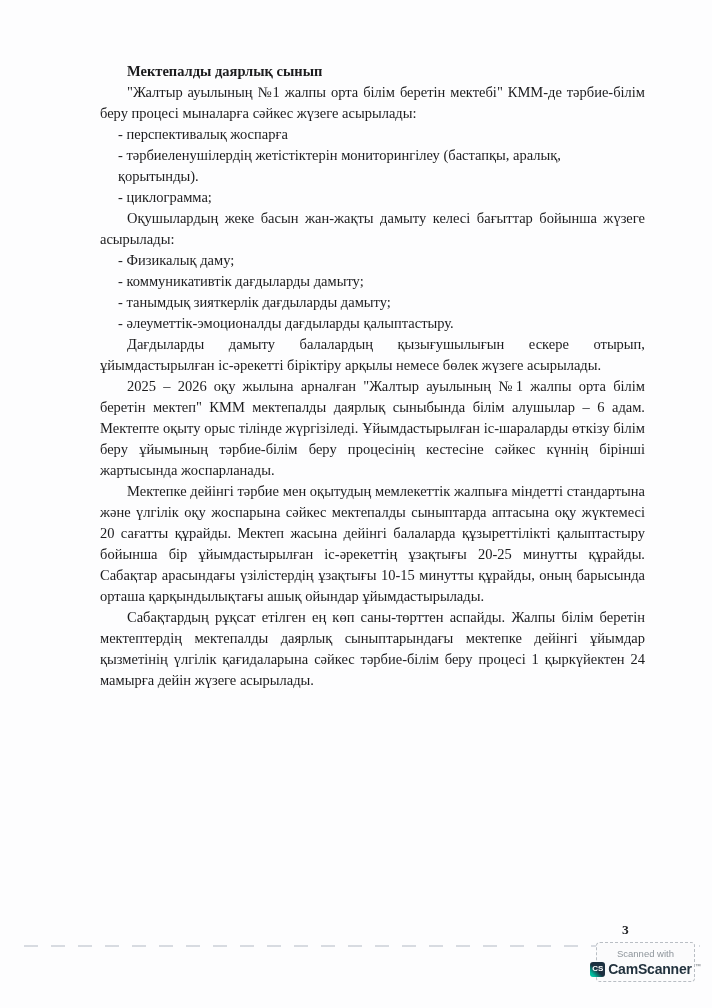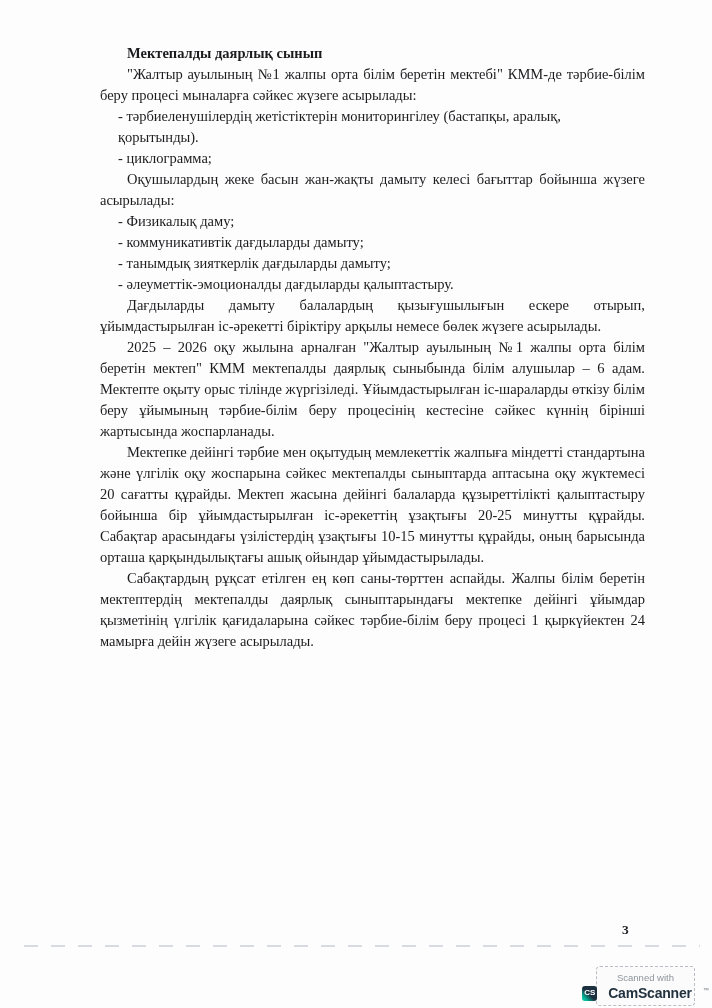--- a/index.html
+++ b/index.html
@@ -8,21 +8,21 @@
     background: #ffffff;
     font-family: "Liberation Serif", serif;
     position: relative; overflow: hidden;
   }
   .page {
     position: absolute; inset: 0;
     background: #fdfdfe;
   }
   .content {
     position: absolute;
-    left: 100px; top: 43px; width: 545px;
+    left: 100px; top: 61px; width: 545px;
     font-size: 14.5px; line-height: 21px;
     color: #1c1c1e;
   }
   .doc-title {
     font-size: 14.5px; font-weight: bold;
     margin: 0; text-indent: 27px;
   }
   .para {
     margin: 0;
     text-align: justify;
@@ -39,36 +39,36 @@
   }
   .scan-artifact-line {
     position: absolute;
     left: 24px; top: 945px; width: 676px; height: 2px;
     background: repeating-linear-gradient(90deg,
       rgba(178,185,196,0.50) 0px, rgba(178,185,196,0.50) 14px,
       rgba(178,185,196,0.0) 14px, rgba(178,185,196,0.0) 27px);
   }
   .badge {
     position: absolute;
-    right: 17px; bottom: 2px;
+    right: 17px; bottom: 26px;
     width: 97px; height: 38px;
     border: 1px dashed var(--cs-border, #b9bec4);
     border-radius: 4px;
     background: #fbfbfc;
     display: flex; flex-direction: column;
     align-items: center; justify-content: center;
     font-family: "Liberation Sans", sans-serif;
     cursor: pointer;
   }
   .badge-line1 {
     font-size: 9.5px; color: var(--cs-muted, #8e959b);
     line-height: 11px;
   }
   .badge-line2 {
-    display: flex; align-items: center; gap: 11px; margin-top: 3px;
+    display: flex; align-items: center; gap: 3px; margin-top: 3px;
   }
   .cs-icon {
     width: 15px; height: 15px; border-radius: 3px;
     background: linear-gradient(45deg, var(--cs-accent, #00bfa0) 16%, var(--cs-bg, #1c3040) 46%);
     color: #ffffff; font-size: 8px; font-weight: bold;
     display: flex; align-items: center; justify-content: center;
     line-height: 1;
   }
   .cs-name {
     font-size: 14px; font-weight: bold;
@@ -81,20 +81,21 @@
 </style>
 </head>
 <body>
 
 <div class="page">
 
   <div class="content">
     <h1 class="doc-title">Мектепалды даярлық сынып</h1>
     <div id="blocks">
         <div class="para">"Жалтыр ауылының №1 жалпы орта білім беретін мектебі" КММ-де тәрбие-білім беру процесі мыналарға сәйкес жүзеге асырылады:</div>
+        <div class="bullet">- перспективалық жоспарға</div>
         <div class="bullet">- тәрбиеленушілердің жетістіктерін мониторингілеу (бастапқы, аралық, қорытынды).</div>
         <div class="bullet">- циклограмма;</div>
         <div class="para">Оқушылардың жеке басын жан-жақты дамыту келесі бағыттар бойынша жүзеге асырылады:</div>
         <div class="bullet">- Физикалық даму;</div>
         <div class="bullet">- коммуникативтік дағдыларды дамыту;</div>
         <div class="bullet">- танымдық зияткерлік дағдыларды дамыту;</div>
         <div class="bullet">- әлеуметтік-эмоционалды дағдыларды қалыптастыру.</div>
         <div class="para">Дағдыларды дамыту балалардың қызығушылығын ескере отырып, ұйымдастырылған іс-әрекетті біріктіру арқылы немесе бөлек жүзеге асырылады.</div>
         <div class="para">2025 – 2026 оқу жылына арналған "Жалтыр ауылының №1 жалпы орта білім беретін мектеп" КММ мектепалды даярлық сыныбында білім алушылар – 6 адам. Мектепте оқыту орыс тілінде жүргізіледі. Ұйымдастырылған іс-шараларды өткізу білім беру ұйымының тәрбие-білім беру процесінің кестесіне сәйкес күннің бірінші жартысында жоспарланады.</div>
         <div class="para">Мектепке дейінгі тәрбие мен оқытудың мемлекеттік жалпыға міндетті стандартына және үлгілік оқу жоспарына сәйкес мектепалды сыныптарда аптасына оқу жүктемесі 20 сағатты құрайды. Мектеп жасына дейінгі балаларда құзыреттілікті қалыптастыру бойынша бір ұйымдастырылған іс-әрекеттің ұзақтығы 20-25 минутты құрайды. Сабақтар арасындағы үзілістердің ұзақтығы 10-15 минутты құрайды, оның барысында орташа қарқындылықтағы ашық ойындар ұйымдастырылады.</div>

